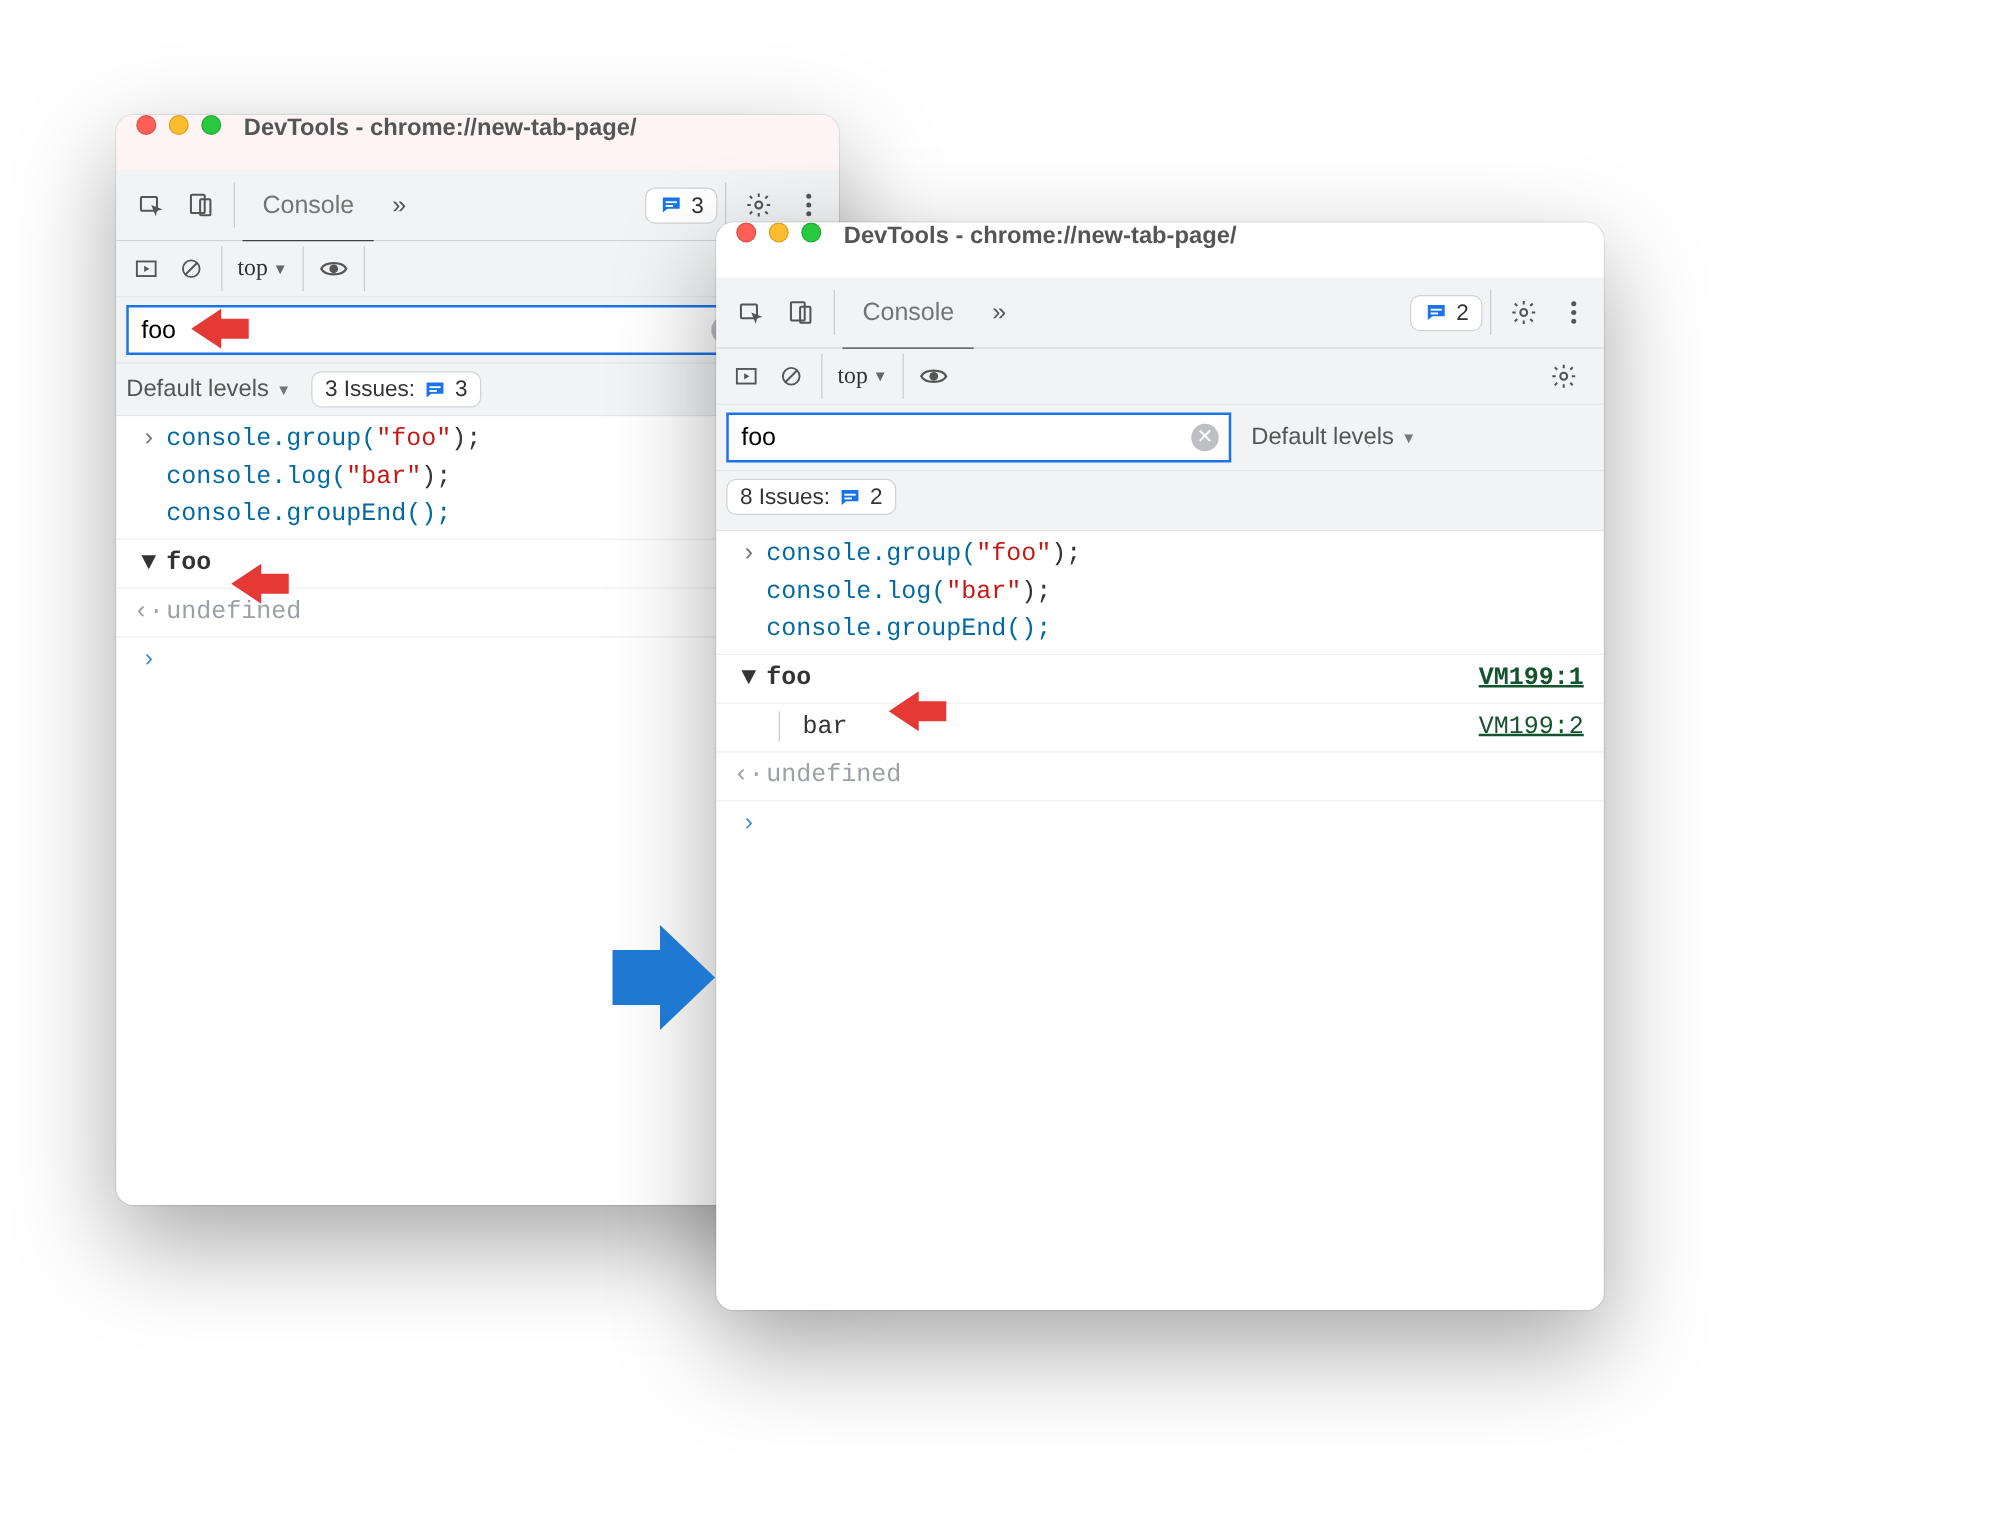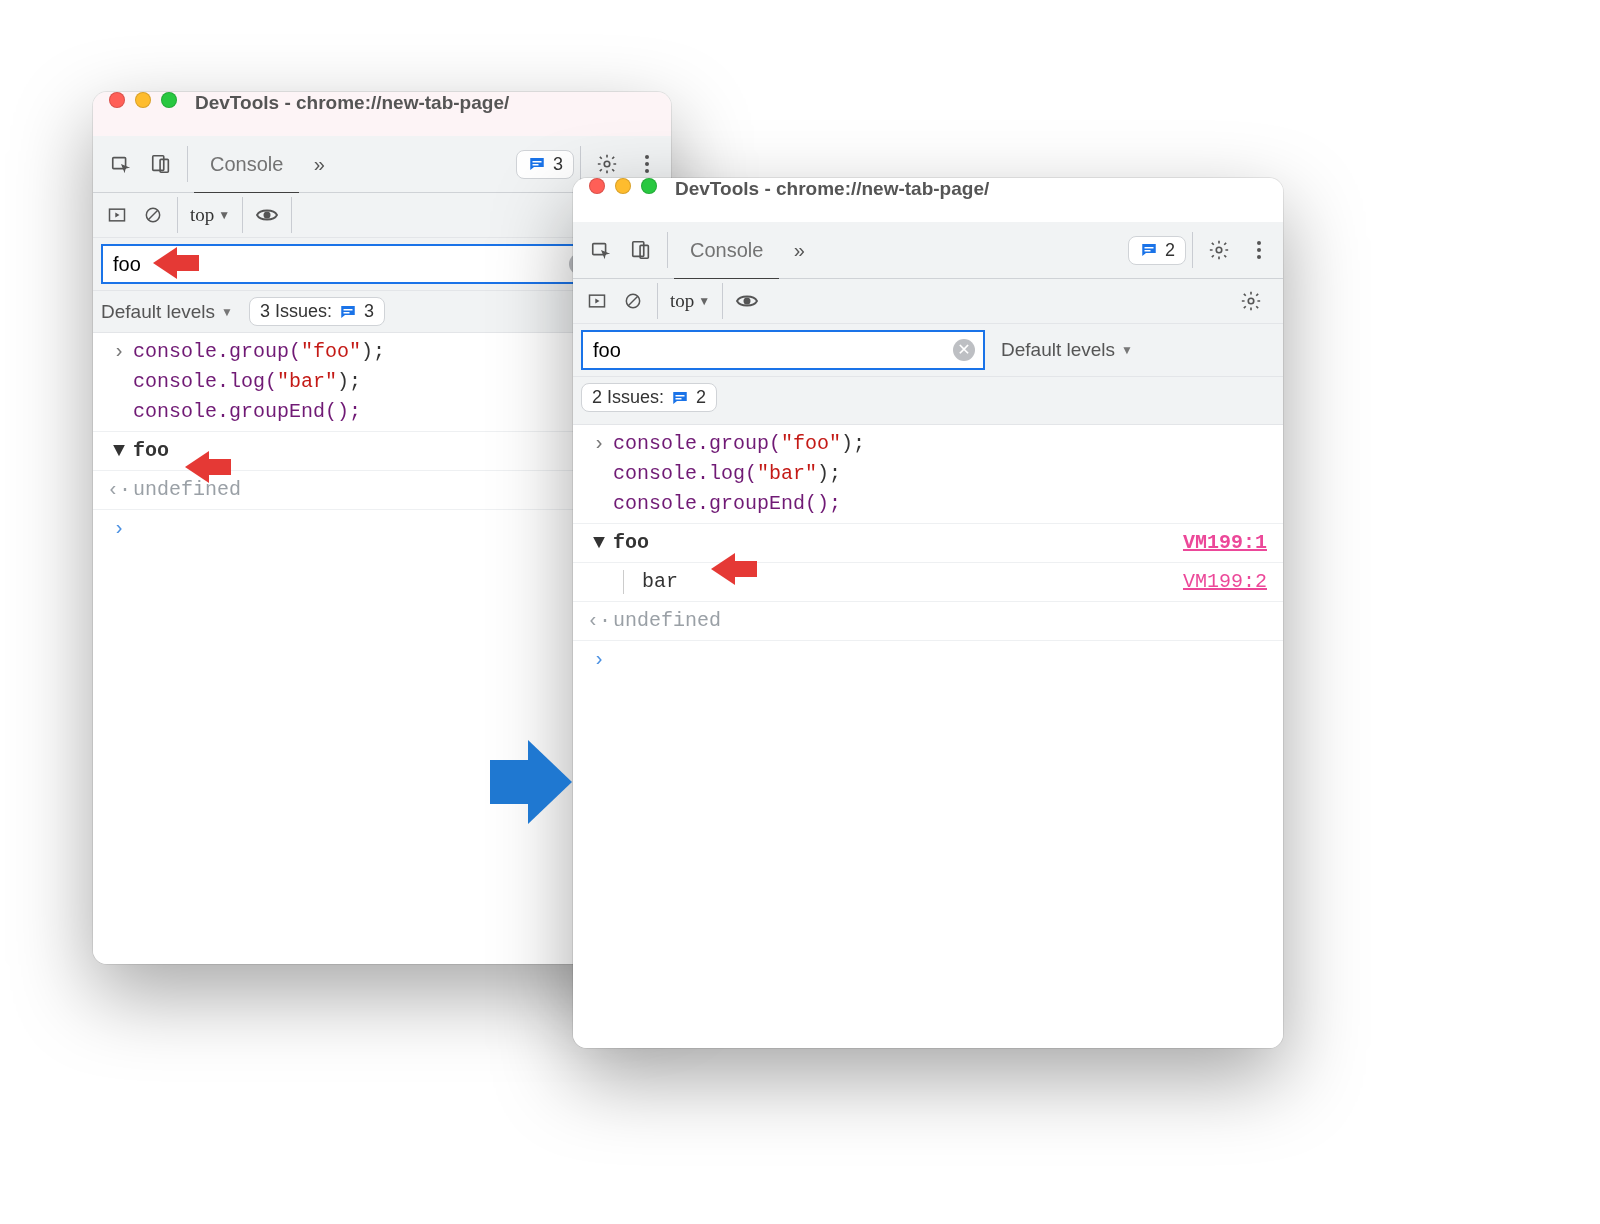--- a/index.html
+++ b/index.html
@@ -177,26 +177,26 @@
   .row .gutter {
     width: 28px;
     display: inline-flex;
     align-items: center;
     justify-content: center;
     color: #777;
     flex-shrink: 0;
   }
   .row .content { flex: 1; }
   .row .source {
-    color: #ec4899;
+    color: #14532d;
     text-decoration: underline;
     font-weight: 700;
     padding-right: 4px;
   }
-  .code-line .ident { color: #701a75; }
+  .code-line .ident { color: #0369a1; }
   .code-line .punct { color: #333; }
   .code-line .str   { color: #c41a16; }
   .group-title { font-weight: 700; }
   .returns-row .gutter { color: #9aa0a6; }
   .returns-row .content { color: #9aa0a6; }
   .prompt-row .gutter { color: #4a90e2; }
   .tree-line {
     display: inline-block;
     border-left: 1px solid #ccc;
     height: 24px;
@@ -497,21 +497,21 @@
         <span class="clear">✕</span>
       </div>
       <div class="levels-picker">
         <span>Default levels</span>
         <span class="tri">▼</span>
       </div>
     </div>
 
     <div class="issues-row">
       <div class="badge">
-        <span>2 Issues:</span>
+        <span>8 Issues:</span>
         <span class="msg-icon">
           <svg width="18" height="18" viewBox="0 0 24 24">
               <path fill="#1a73e8" d="M3 4h18v12H8l-5 4z"></path>
               <rect x="6" y="8" width="12" height="2" fill="#fff"></rect>
               <rect x="6" y="12" width="8" height="2" fill="#fff"></rect>
             </svg>
         </span>
         <span>2</span>
       </div>
     </div>

